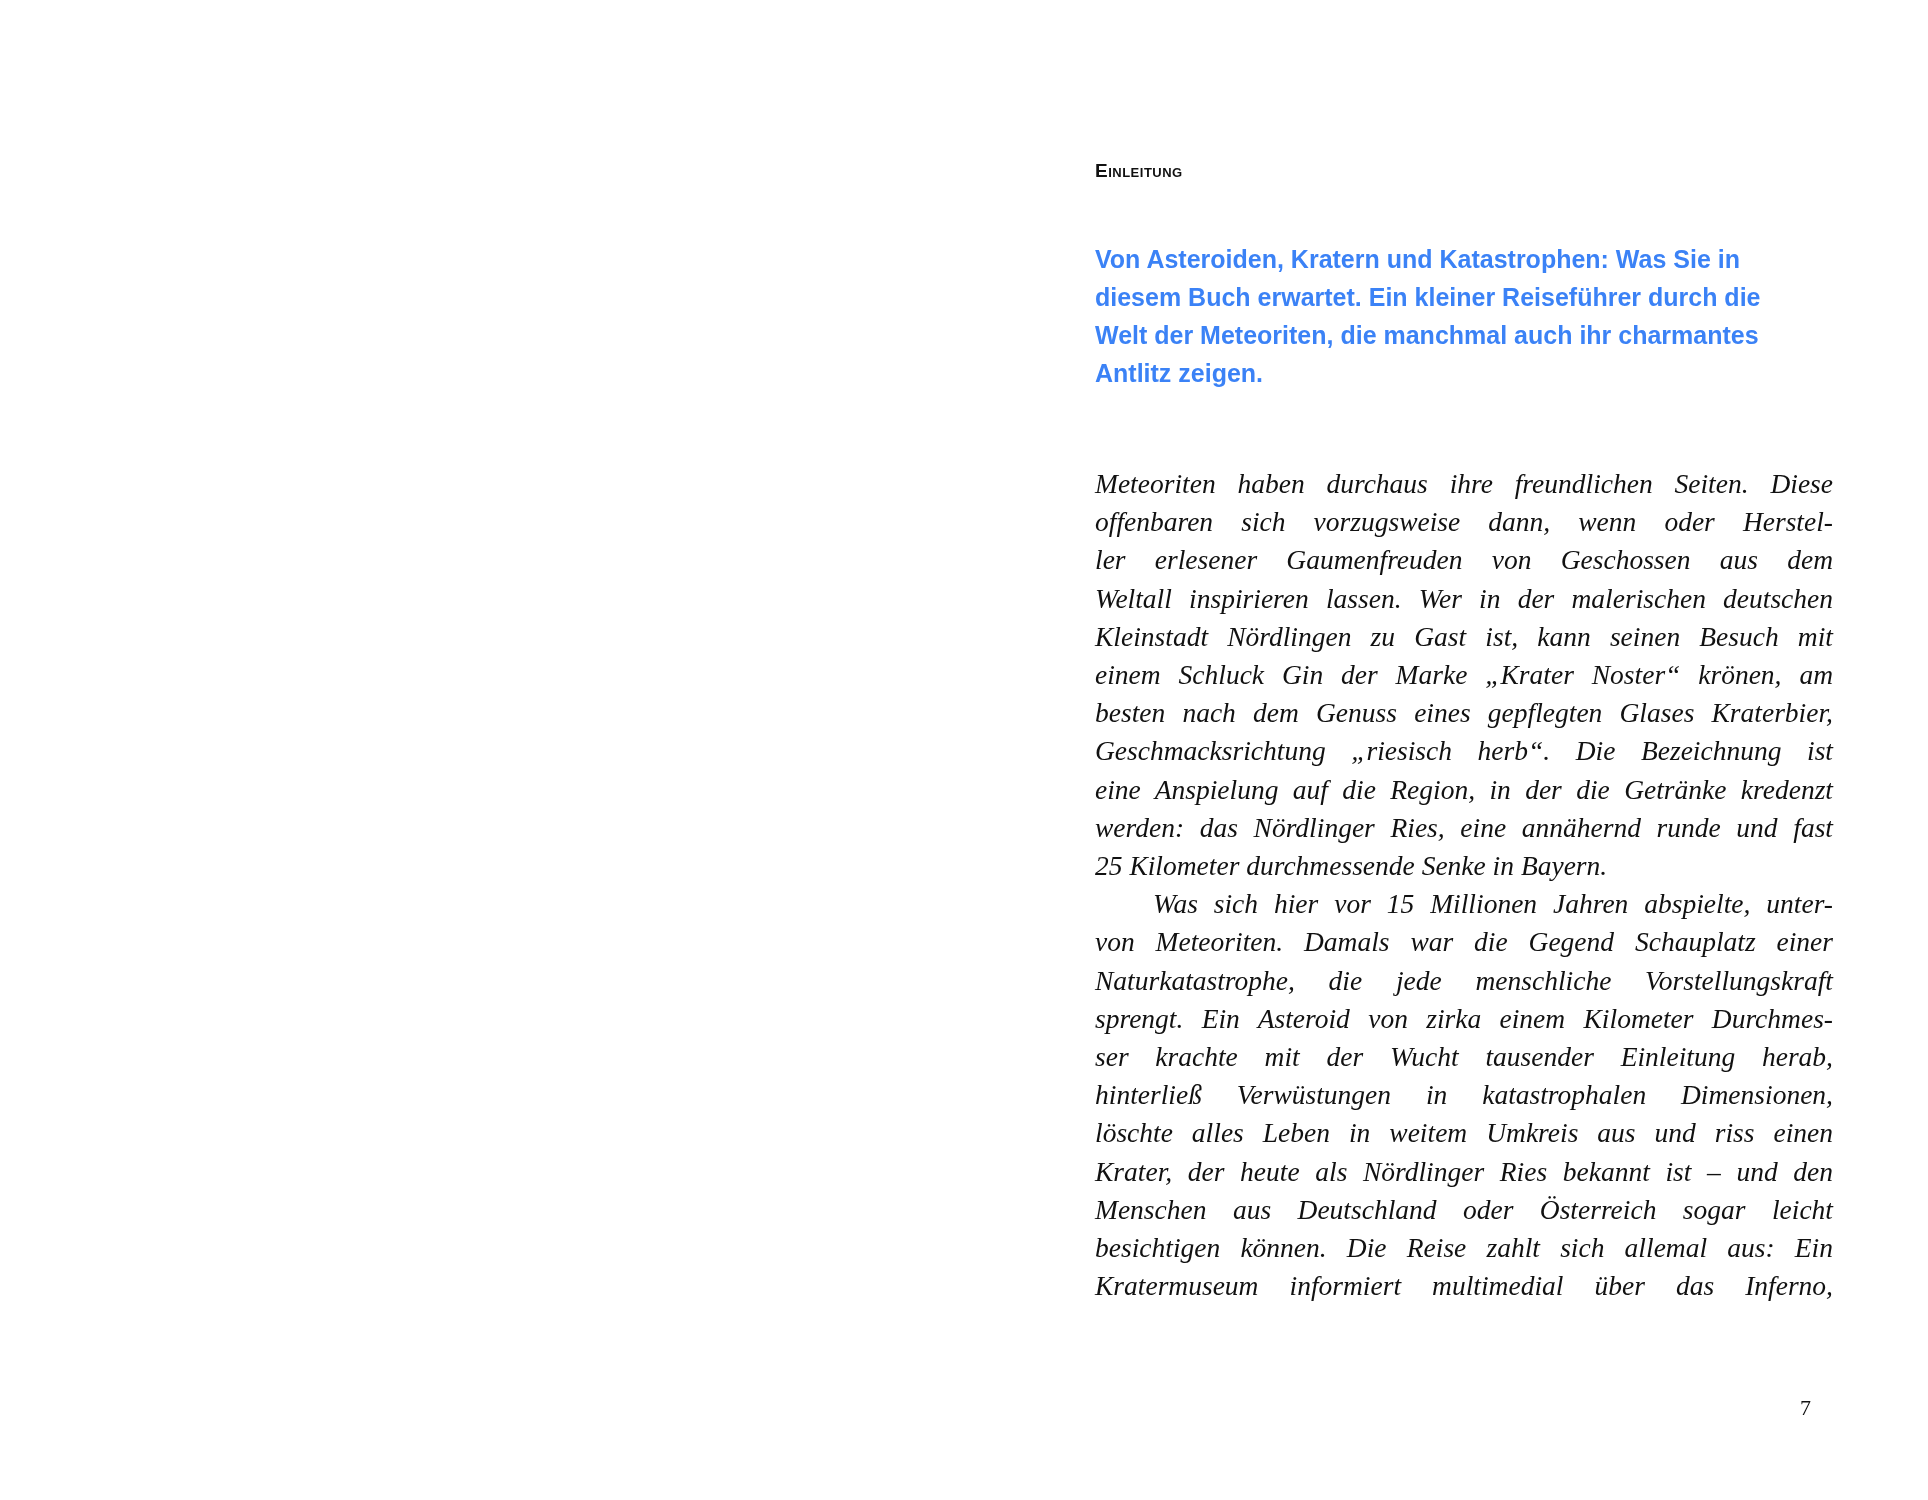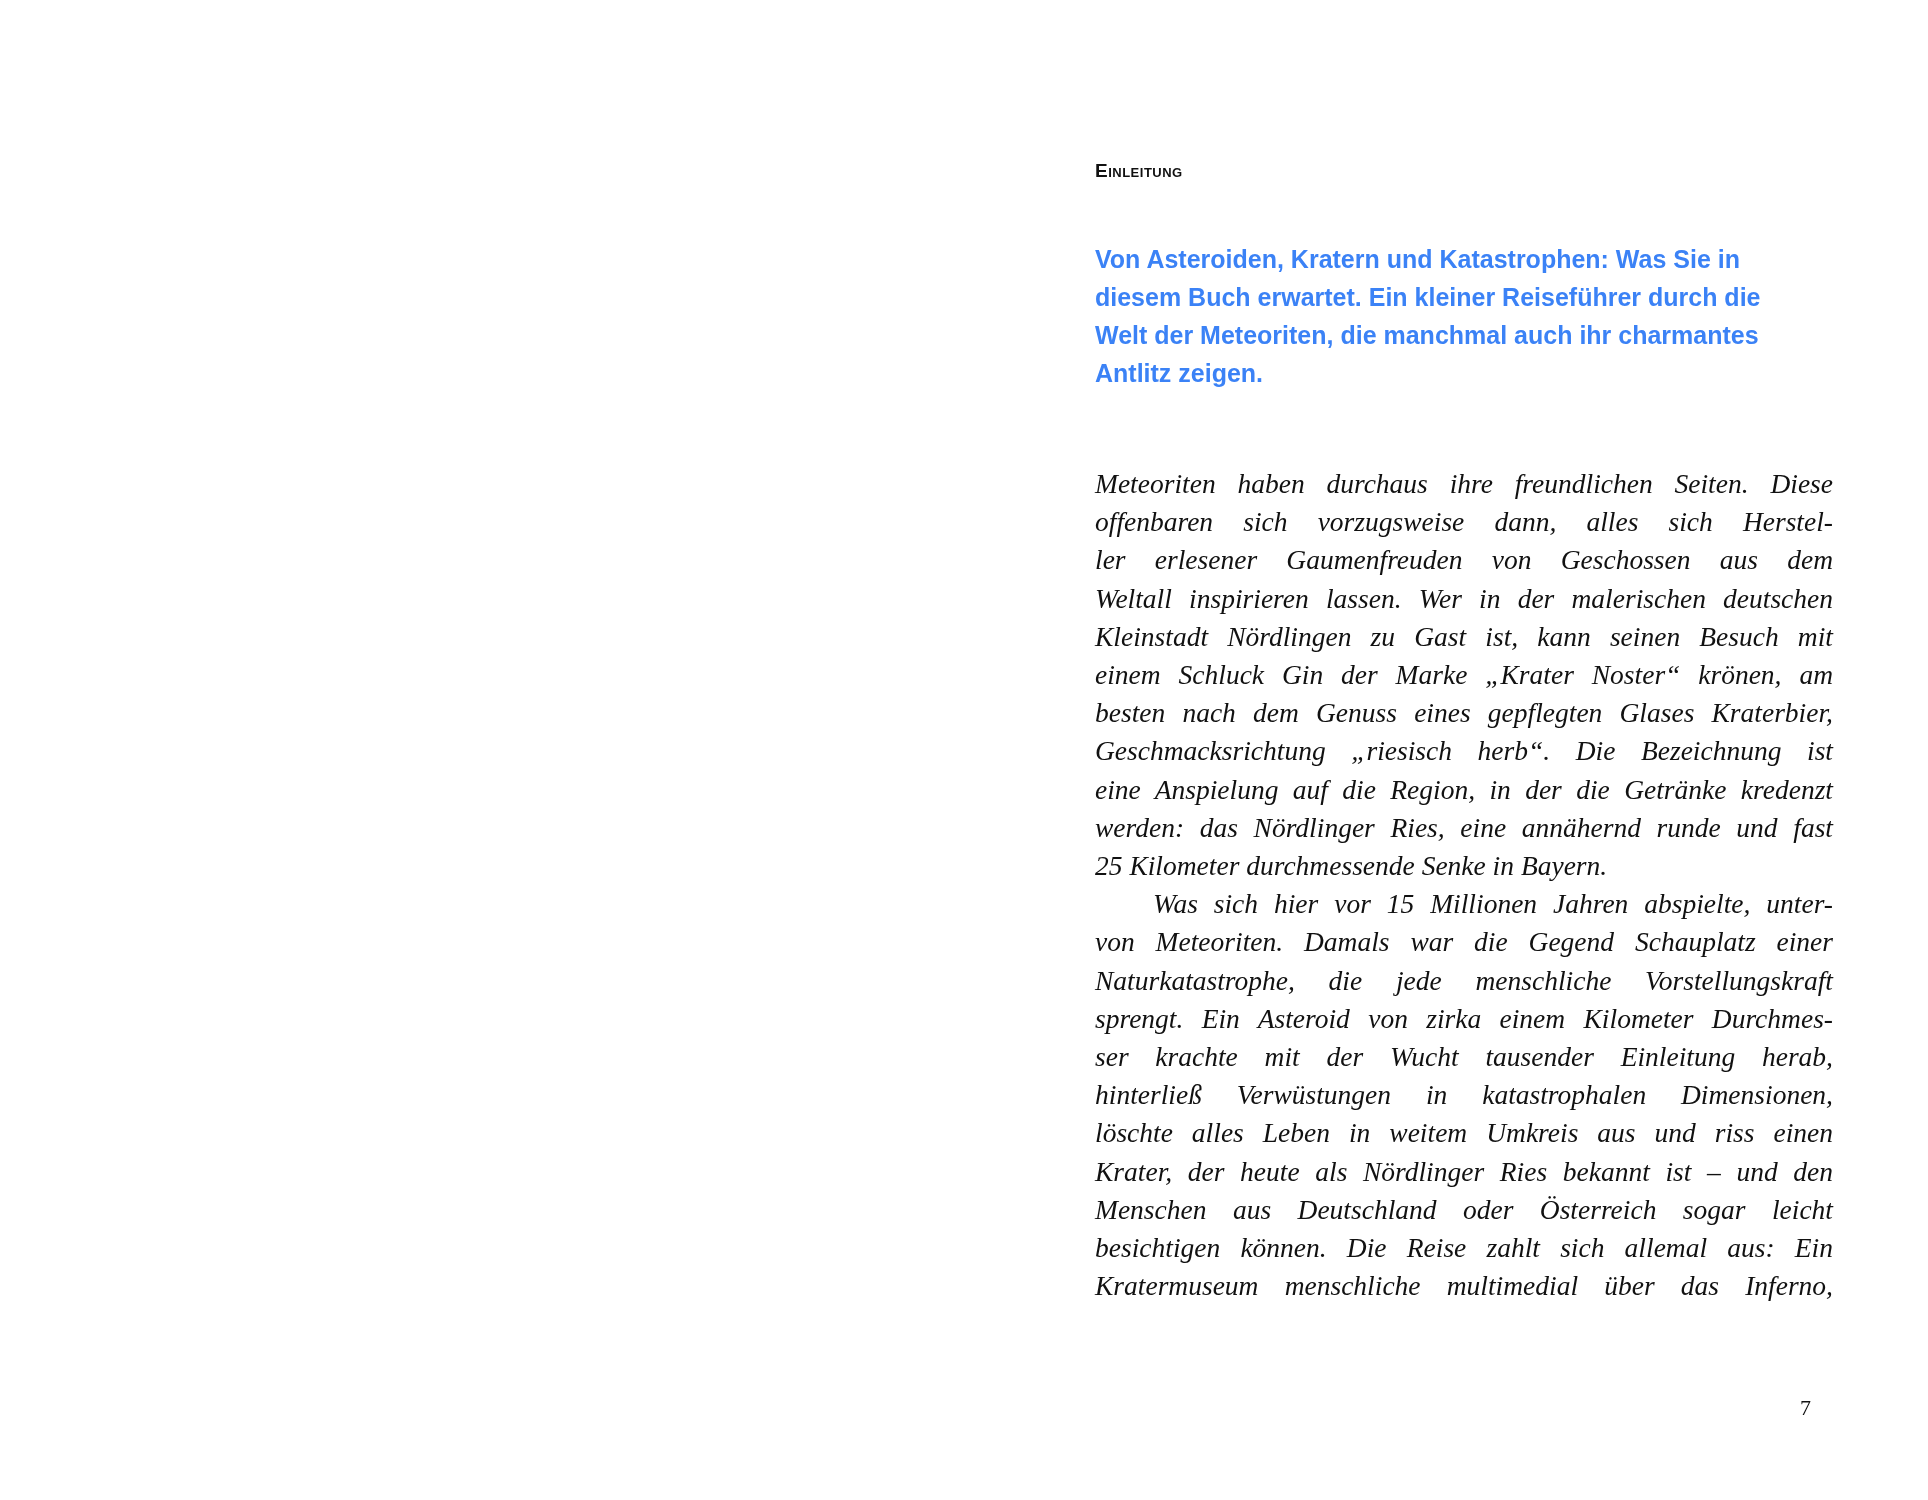--- a/index.html
+++ b/index.html
@@ -41,21 +41,21 @@
 <div class="lead">
   <div>Von Asteroiden, Kratern und Katastrophen: Was Sie in</div>
   <div>diesem Buch erwartet. Ein kleiner Reiseführer durch die</div>
   <div>Welt der Meteoriten, die manchmal auch ihr charmantes</div>
   <div>Antlitz zeigen.</div>
 </div>
 
 <div class="body">
   <p>
     <span class="line">Meteoriten haben durchaus ihre freundlichen Seiten. Diese</span>
-    <span class="line">offenbaren sich vorzugsweise dann, alles sich Herstel-</span>
+    <span class="line">offenbaren sich vorzugsweise dann, wenn oder Herstel-</span>
     <span class="line">ler erlesener Gaumenfreuden von Geschossen aus dem</span>
     <span class="line">Weltall inspirieren lassen. Wer in der malerischen deutschen</span>
     <span class="line">Kleinstadt Nördlingen zu Gast ist, kann seinen Besuch mit</span>
     <span class="line">einem Schluck Gin der Marke „Krater Noster“ krönen, am</span>
     <span class="line">besten nach dem Genuss eines gepflegten Glases Kraterbier,</span>
     <span class="line">Geschmacksrichtung „riesisch herb“. Die Bezeichnung ist</span>
     <span class="line">eine Anspielung auf die Region, in der die Getränke kredenzt</span>
     <span class="line">werden: das Nördlinger Ries, eine annähernd runde und fast</span>
     <span class="line last">25 Kilometer durchmessende Senke in Bayern.</span>
   </p>
@@ -63,17 +63,17 @@
     <span class="line" style="text-indent:58px">Was sich hier vor 15 Millionen Jahren abspielte, unter-</span>
     <span class="line">von Meteoriten. Damals war die Gegend Schauplatz einer</span>
     <span class="line">Naturkatastrophe, die jede menschliche Vorstellungskraft</span>
     <span class="line">sprengt. Ein Asteroid von zirka einem Kilometer Durchmes-</span>
     <span class="line">ser krachte mit der Wucht tausender Einleitung herab,</span>
     <span class="line">hinterließ Verwüstungen in katastrophalen Dimensionen,</span>
     <span class="line">löschte alles Leben in weitem Umkreis aus und riss einen</span>
     <span class="line">Krater, der heute als Nördlinger Ries bekannt ist – und den</span>
     <span class="line">Menschen aus Deutschland oder Österreich sogar leicht</span>
     <span class="line">besichtigen können. Die Reise zahlt sich allemal aus: Ein</span>
-    <span class="line">Kratermuseum menschliche multimedial über das Inferno,</span>
+    <span class="line">Kratermuseum informiert multimedial über das Inferno,</span>
   </p>
 </div>
 
 <div class="page-number">7</div>
 
 </body></html>

